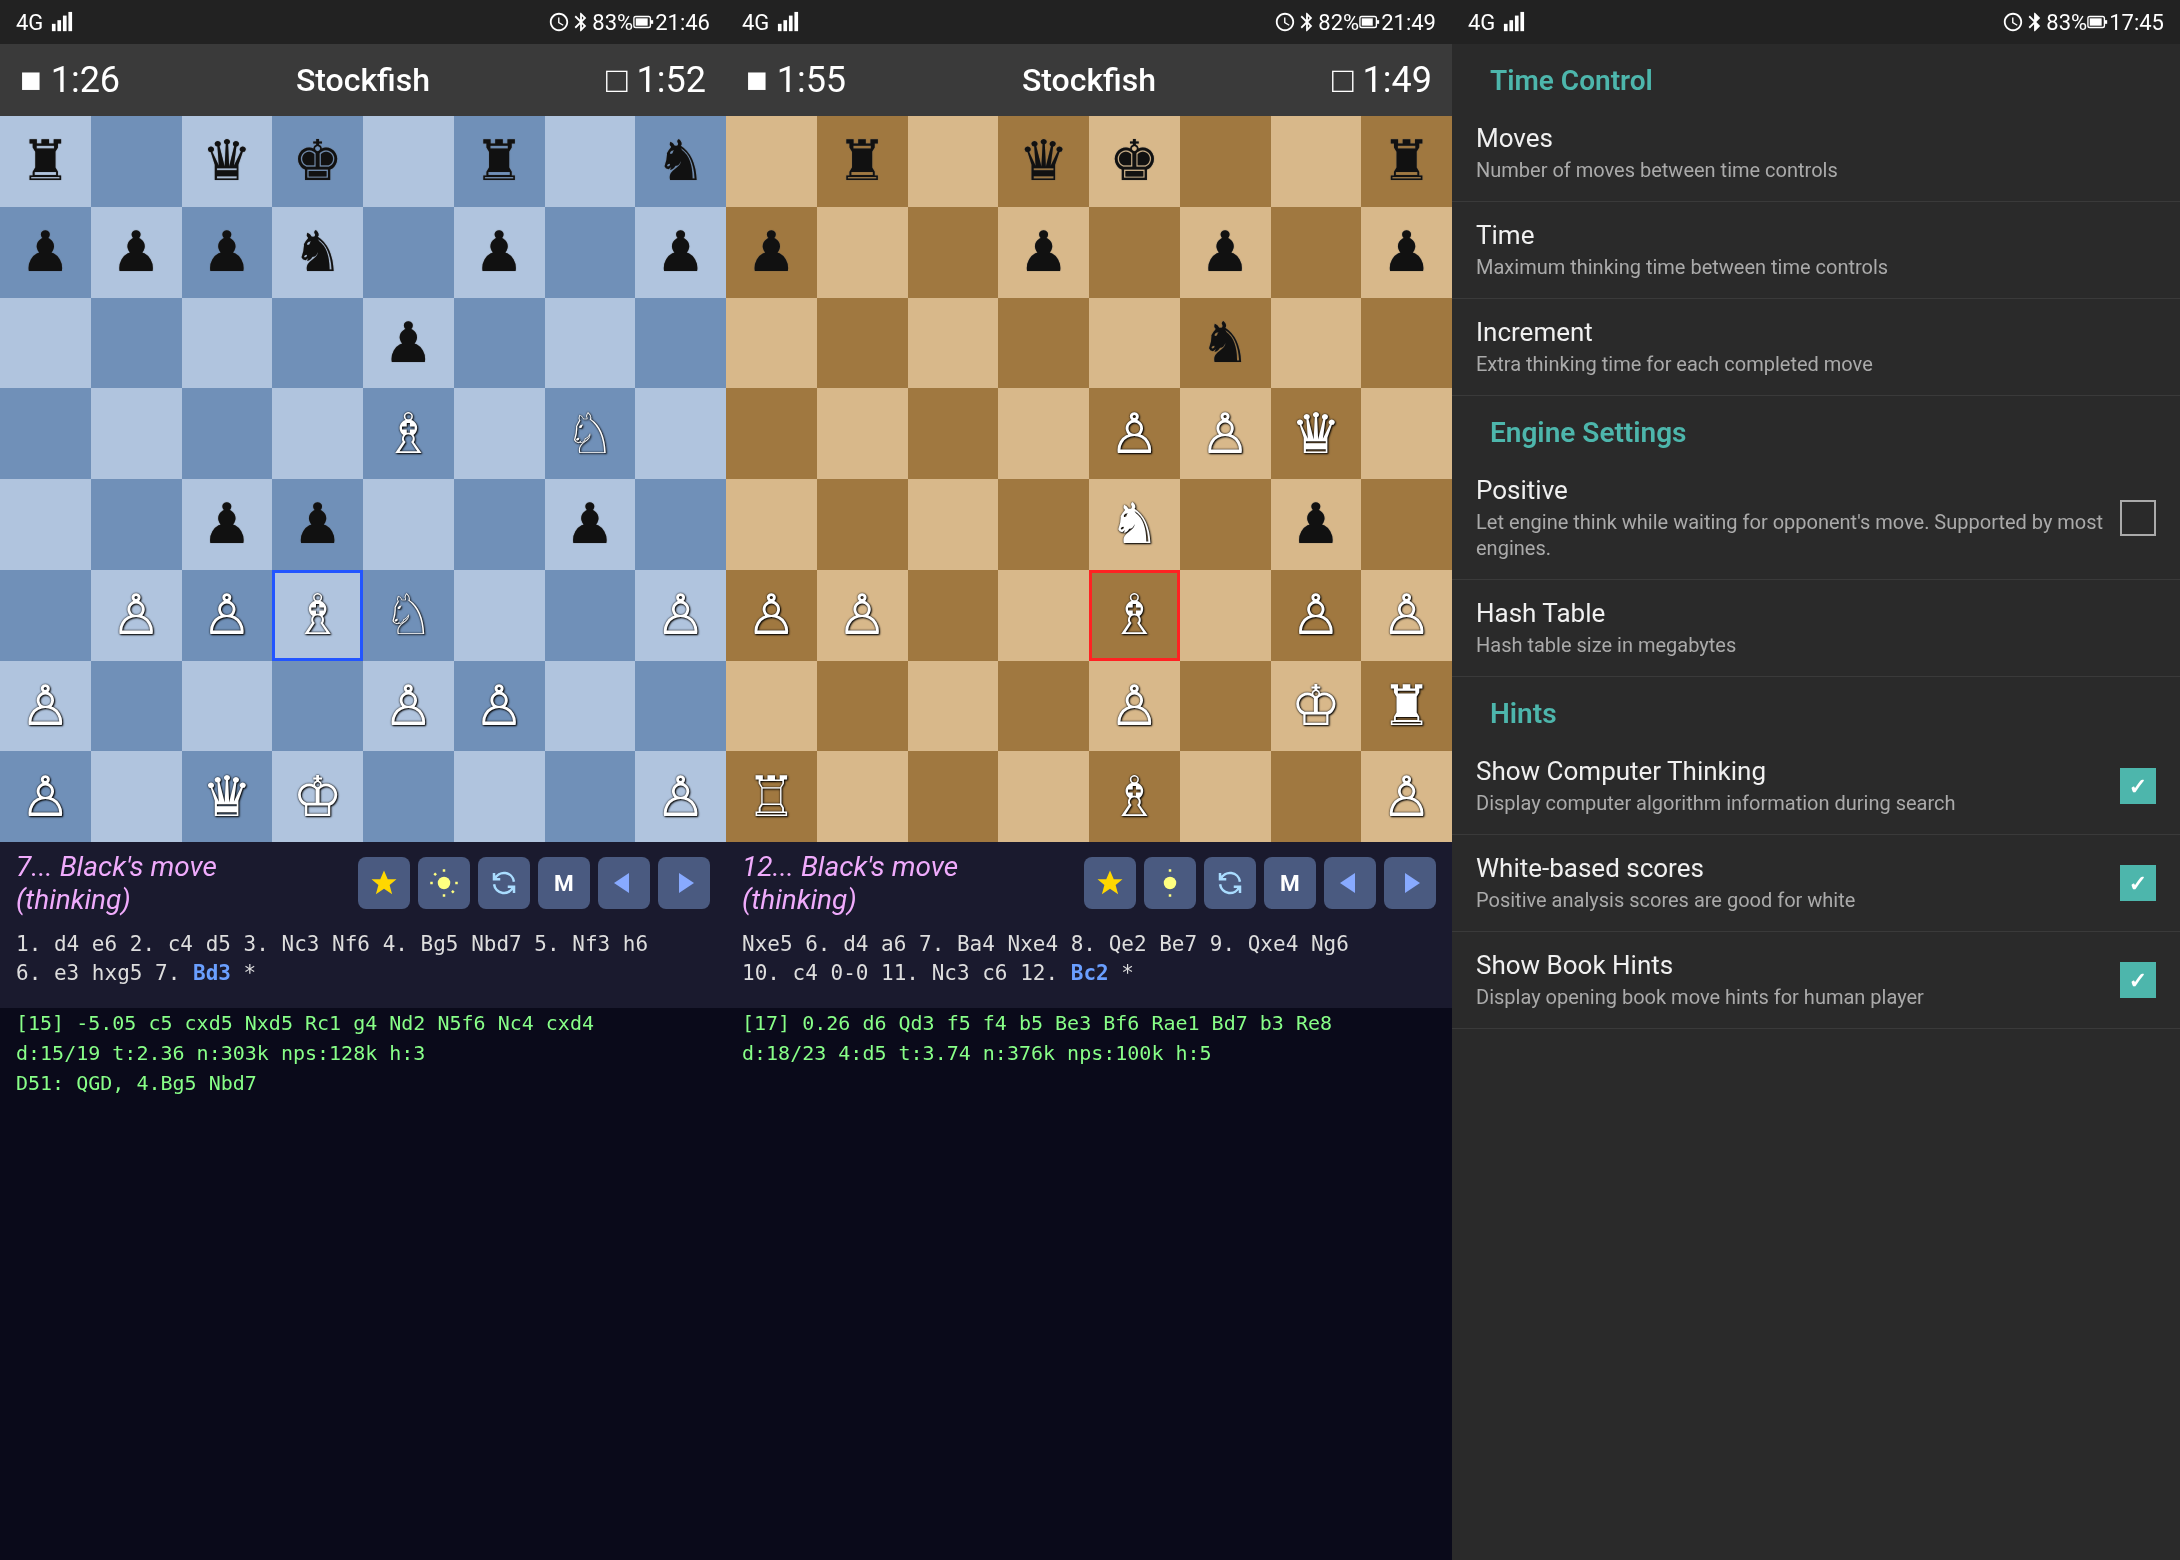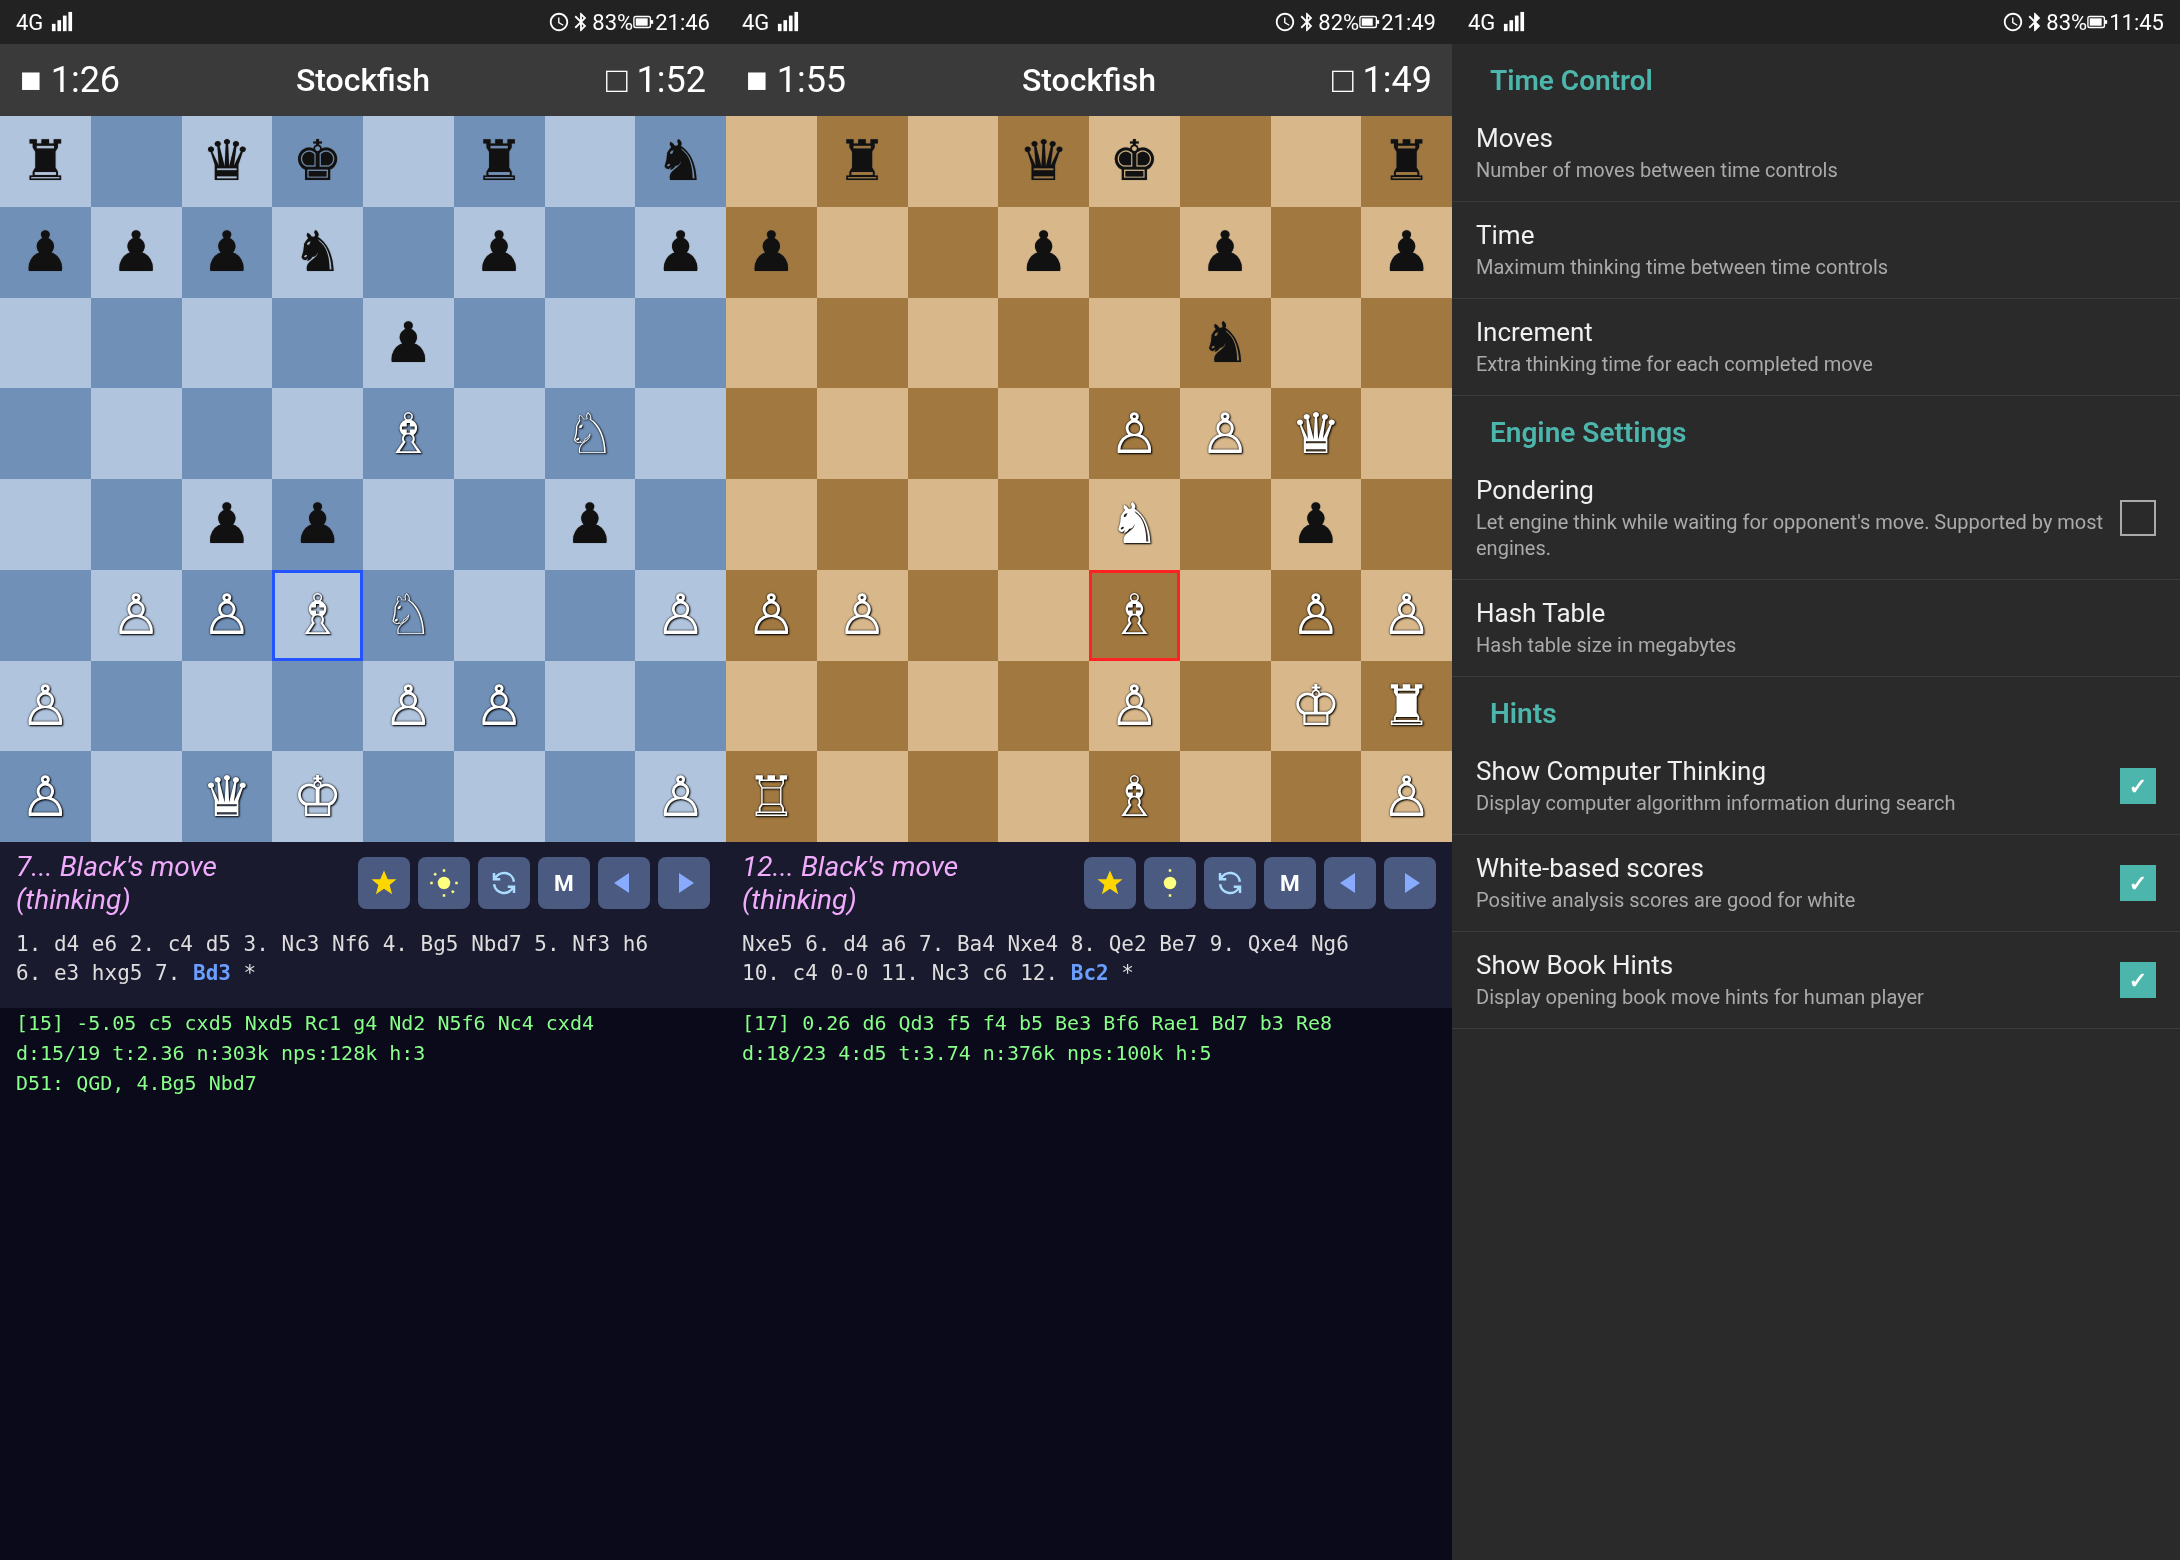--- a/index.html
+++ b/index.html
@@ -680,21 +680,21 @@
         </svg>
       <svg viewBox="0 0 24 24" fill="white" style="width:22px;height:22px">
           <path d="M17.71 7.71L12 2h-1v7.59L6.41 5 5 6.41 10.59 12 5 17.59 6.41 19 11 14.41V22h1l5.71-5.71-4.3-4.29 4.3-4.29z"></path>
         </svg>
       <span>83%</span>
       <svg viewBox="0 0 24 24" style="width:22px;height:22px">
           <rect x="1" y="6" width="18" height="12" rx="2" ry="2" stroke="white" stroke-width="1.5" fill="none"></rect>
           <rect x="3" y="8" width="13" height="8" fill="white"></rect>
           <rect x="19" y="10" width="3" height="4" fill="white"></rect>
         </svg>
-      <span>11:45</span>
+      <span>17:45</span>
     </div>
   </div>
 
   <div class="settings-body">
 
     <div class="settings-section-header">Time Control</div>
 
     <div class="settings-item">
       <div class="settings-item-text">
         <div class="settings-item-title">Moves</div>
@@ -713,21 +713,21 @@
       <div class="settings-item-text">
         <div class="settings-item-title">Increment</div>
         <div class="settings-item-desc">Extra thinking time for each completed move</div>
       </div>
     </div>
 
     <div class="settings-section-header">Engine Settings</div>
 
     <div class="settings-item">
       <div class="settings-item-text">
-        <div class="settings-item-title">Pondering</div>
+        <div class="settings-item-title">Positive</div>
         <div class="settings-item-desc">Let engine think while waiting for opponent's move. Supported by most engines.</div>
       </div>
       <div class="checkbox unchecked"></div>
     </div>
 
     <div class="settings-item">
       <div class="settings-item-text">
         <div class="settings-item-title">Hash Table</div>
         <div class="settings-item-desc">Hash table size in megabytes</div>
       </div>

